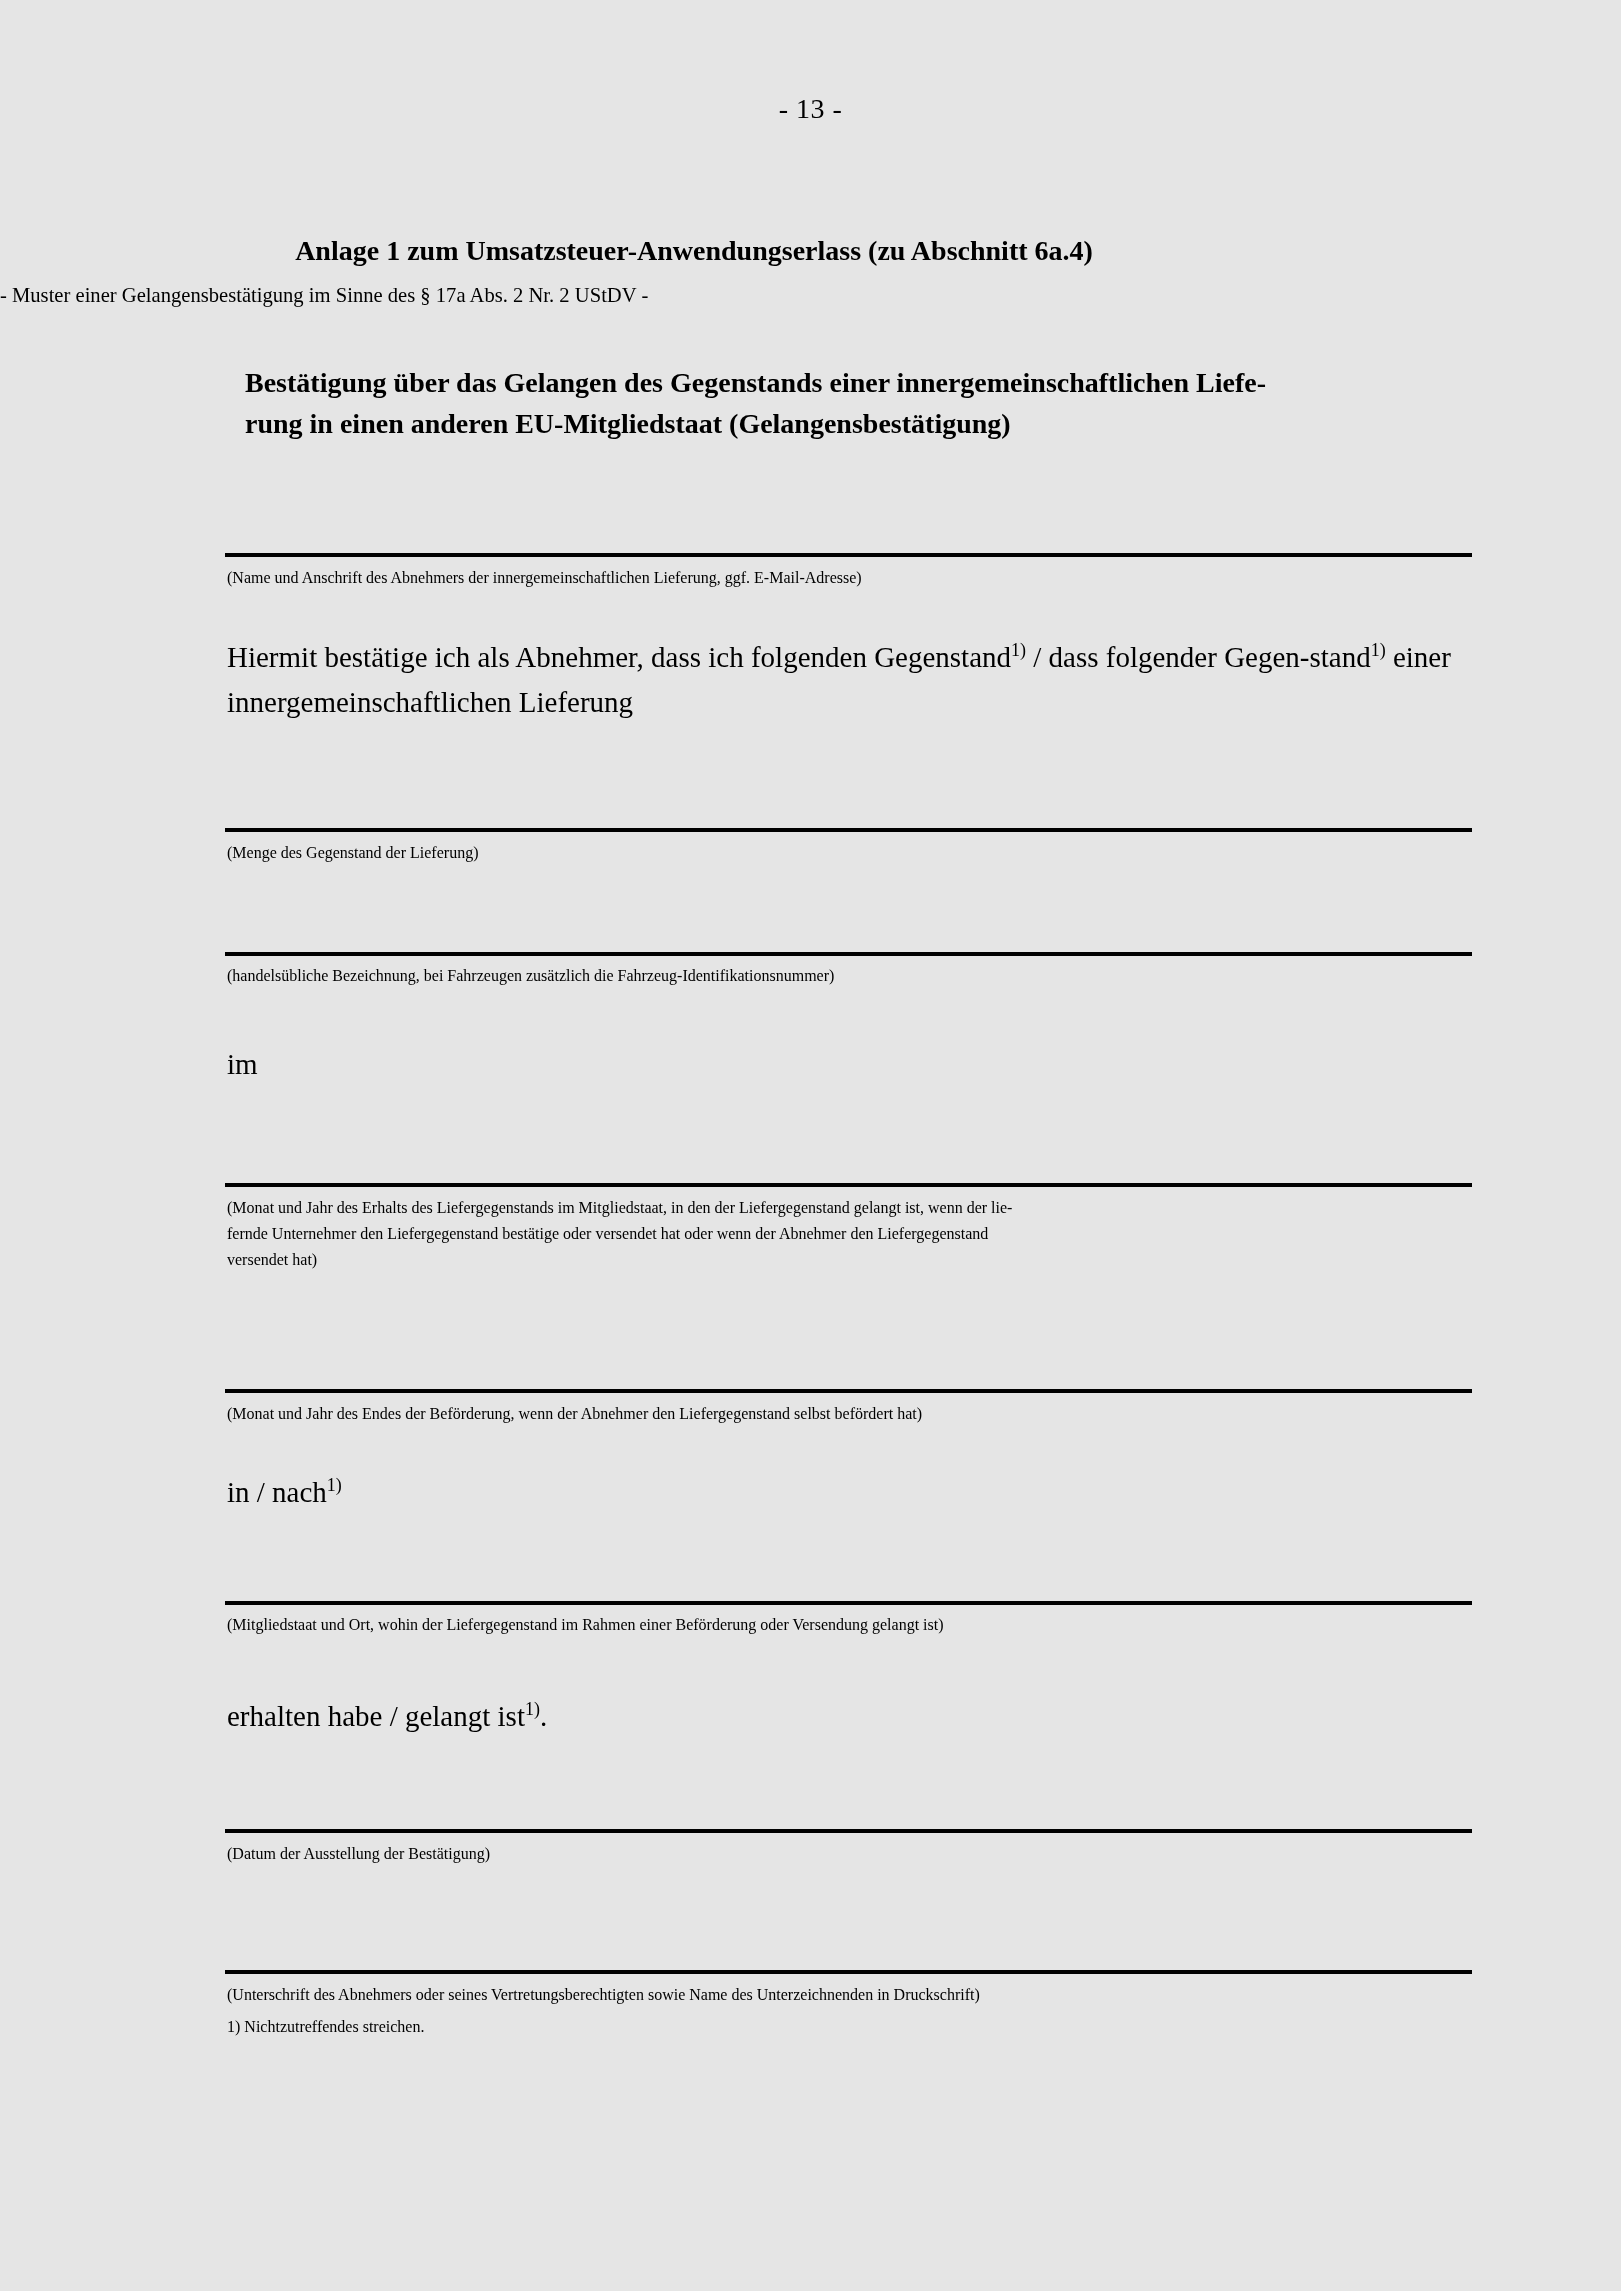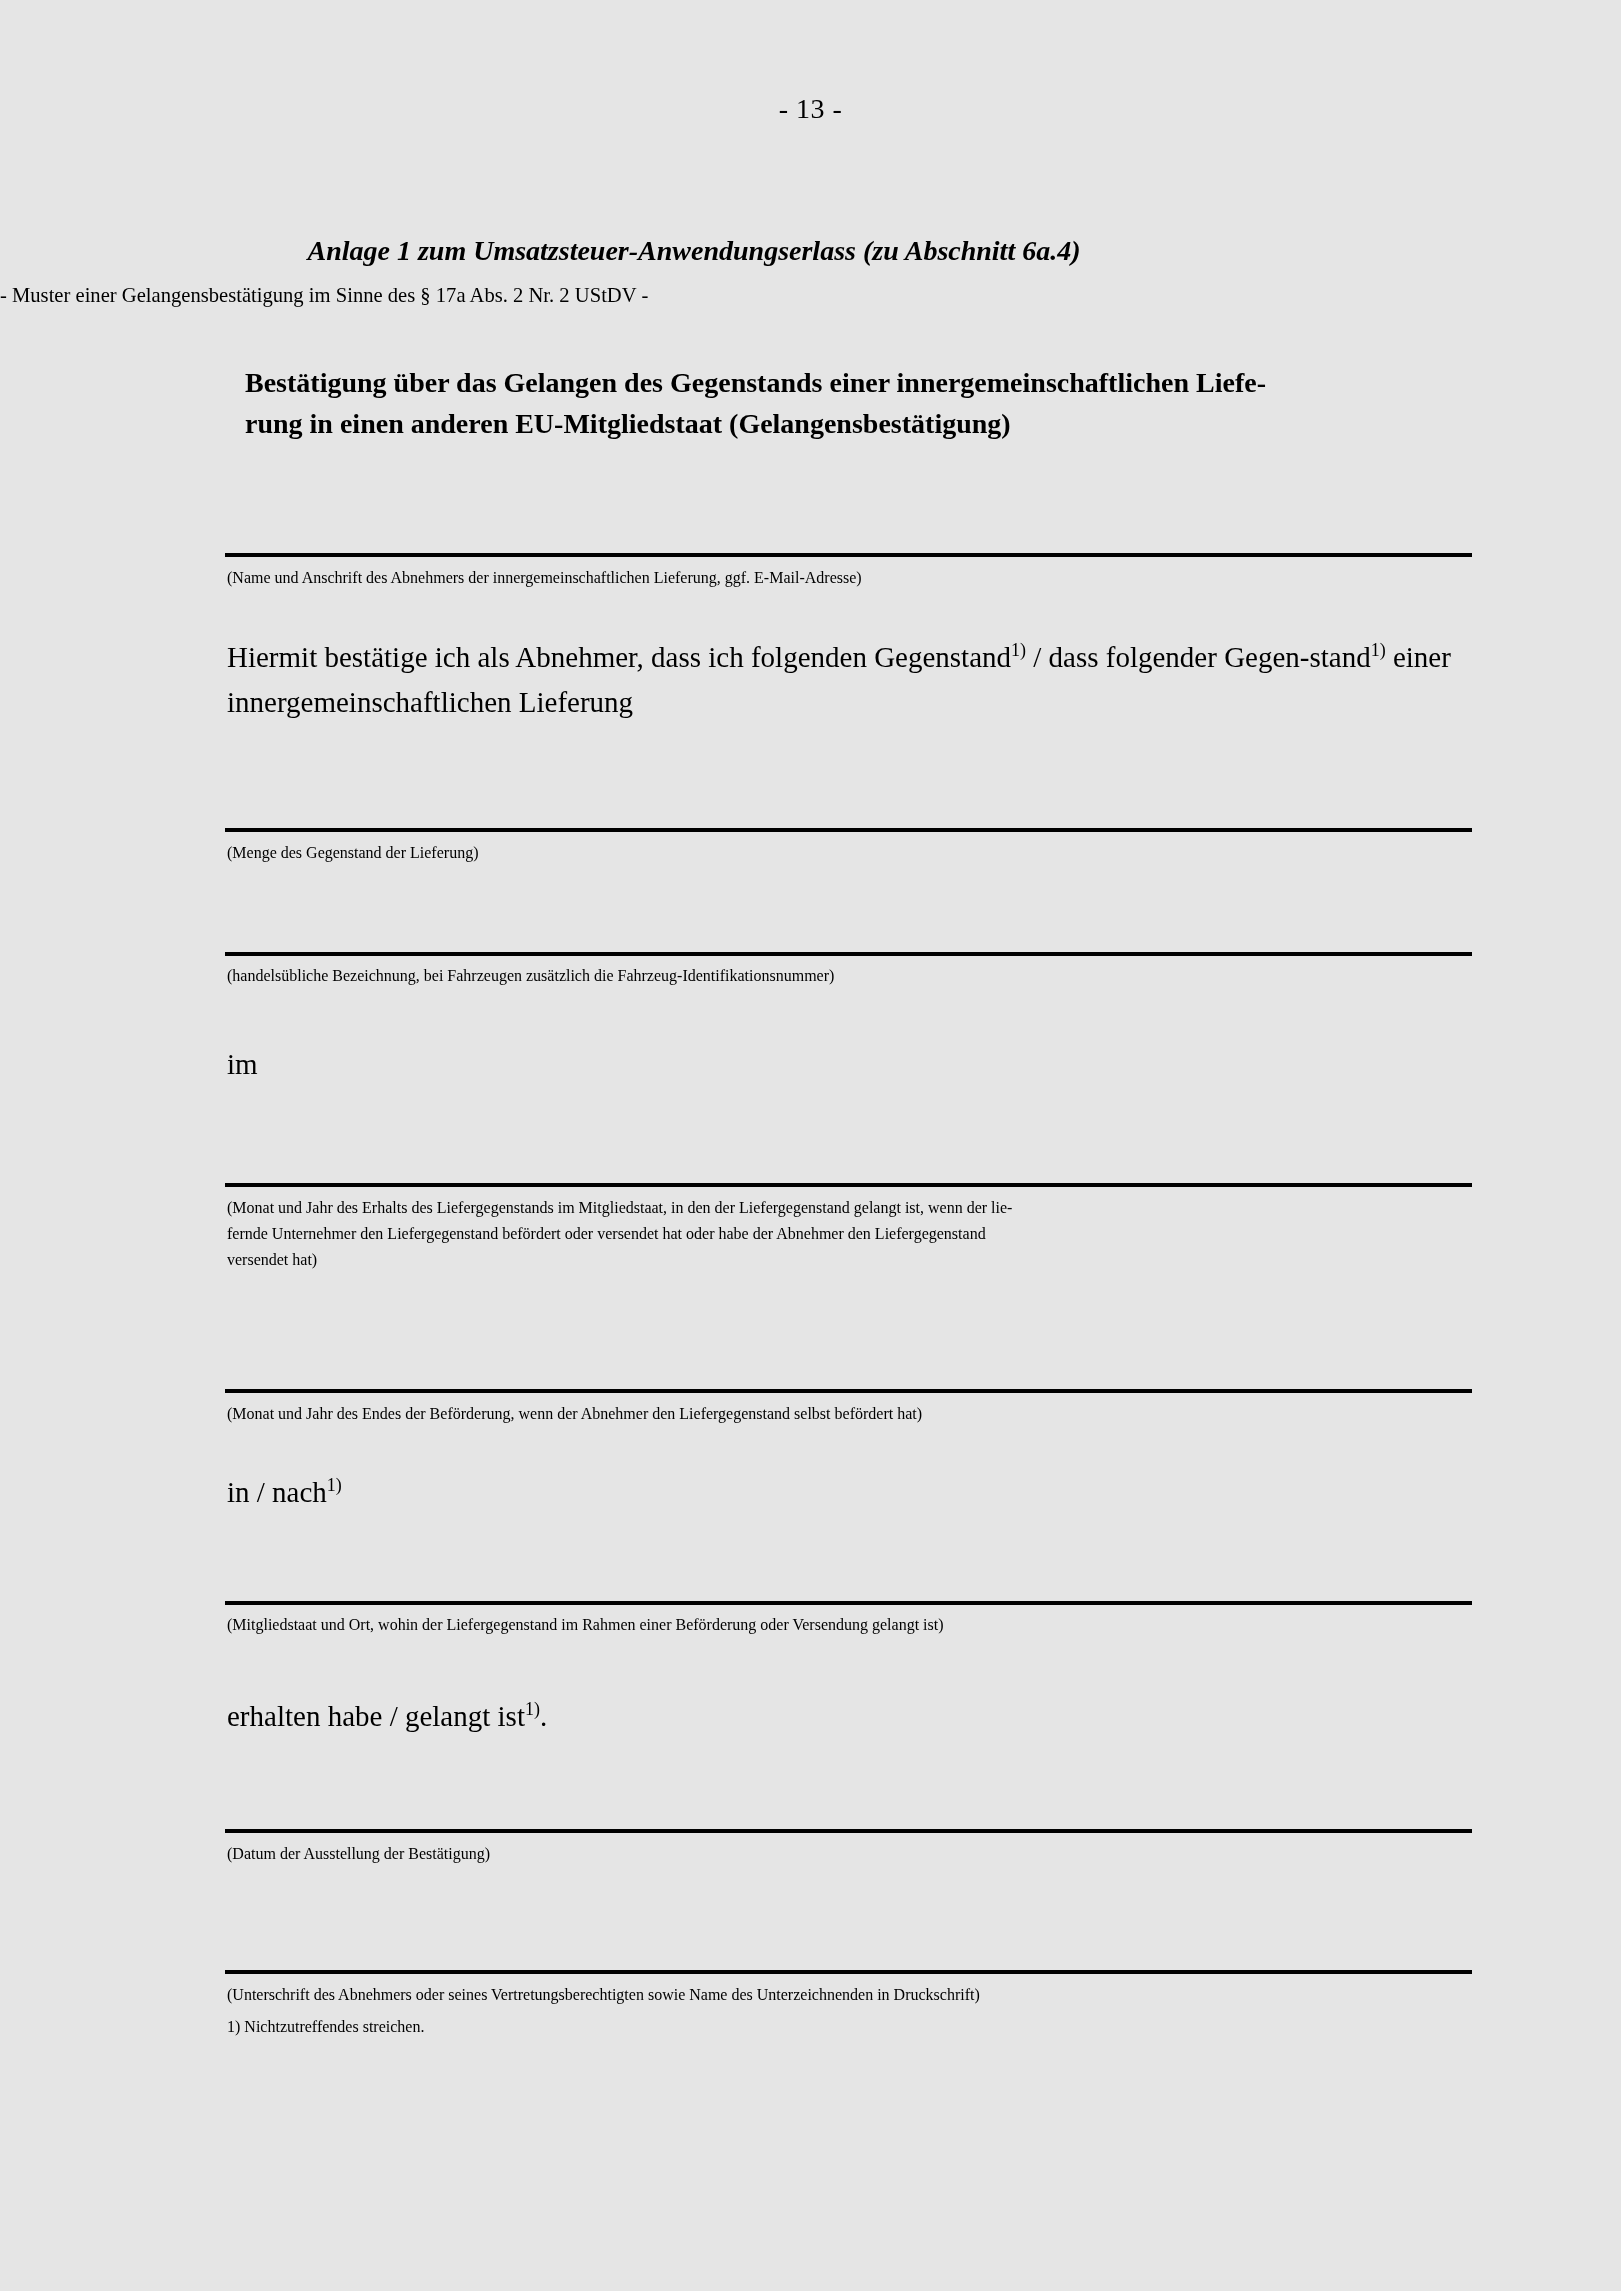--- a/index.html
+++ b/index.html
@@ -33,21 +33,20 @@
 
   
   .doc-title {
     position: absolute;
     left: 0;
     top: 235px;
     width: 1388px;
     text-align: center;
     font-size: 28px;
     font-weight: bold;
-    font-style: italic;
   }
   .doc-subtitle {
     position: absolute;
     left: 0;
     top: 284px;
     width: 1621px;
     text-align: left;
     font-size: 20.6px;
     font-weight: normal;
   }
@@ -123,21 +122,21 @@
   <div class="caption" style="top:840px;">(Menge des Gegenstand der Lieferung)</div>
 
   <div class="rule" style="top:952px;"></div>
   <div class="caption" style="top:963px;">(handelsübliche Bezeichnung, bei Fahrzeugen zusätzlich die Fahrzeug-Identifikationsnummer)</div>
 
   <div class="body-line" style="top:1042px;">im</div>
 
   <div class="rule" style="top:1183px;"></div>
   <div class="caption" style="top:1195px;">
     <div>(Monat und Jahr des Erhalts des Liefergegenstands im Mitgliedstaat, in den der Liefergegenstand gelangt ist, wenn der lie-</div>
-    <div>fernde Unternehmer den Liefergegenstand befördert oder versendet hat oder habe der Abnehmer den Liefergegenstand</div>
+    <div>fernde Unternehmer den Liefergegenstand bestätige oder versendet hat oder wenn der Abnehmer den Liefergegenstand</div>
     <div>versendet hat)</div>
   </div>
 
   <div class="rule" style="top:1389px;"></div>
   <div class="caption" style="top:1401px;">(Monat und Jahr des Endes der Beförderung, wenn der Abnehmer den Liefergegenstand selbst befördert hat)</div>
 
   <div class="body-line" style="top:1470px;">
     <span>in / nach</span><sup>1)</sup>
   </div>
 

